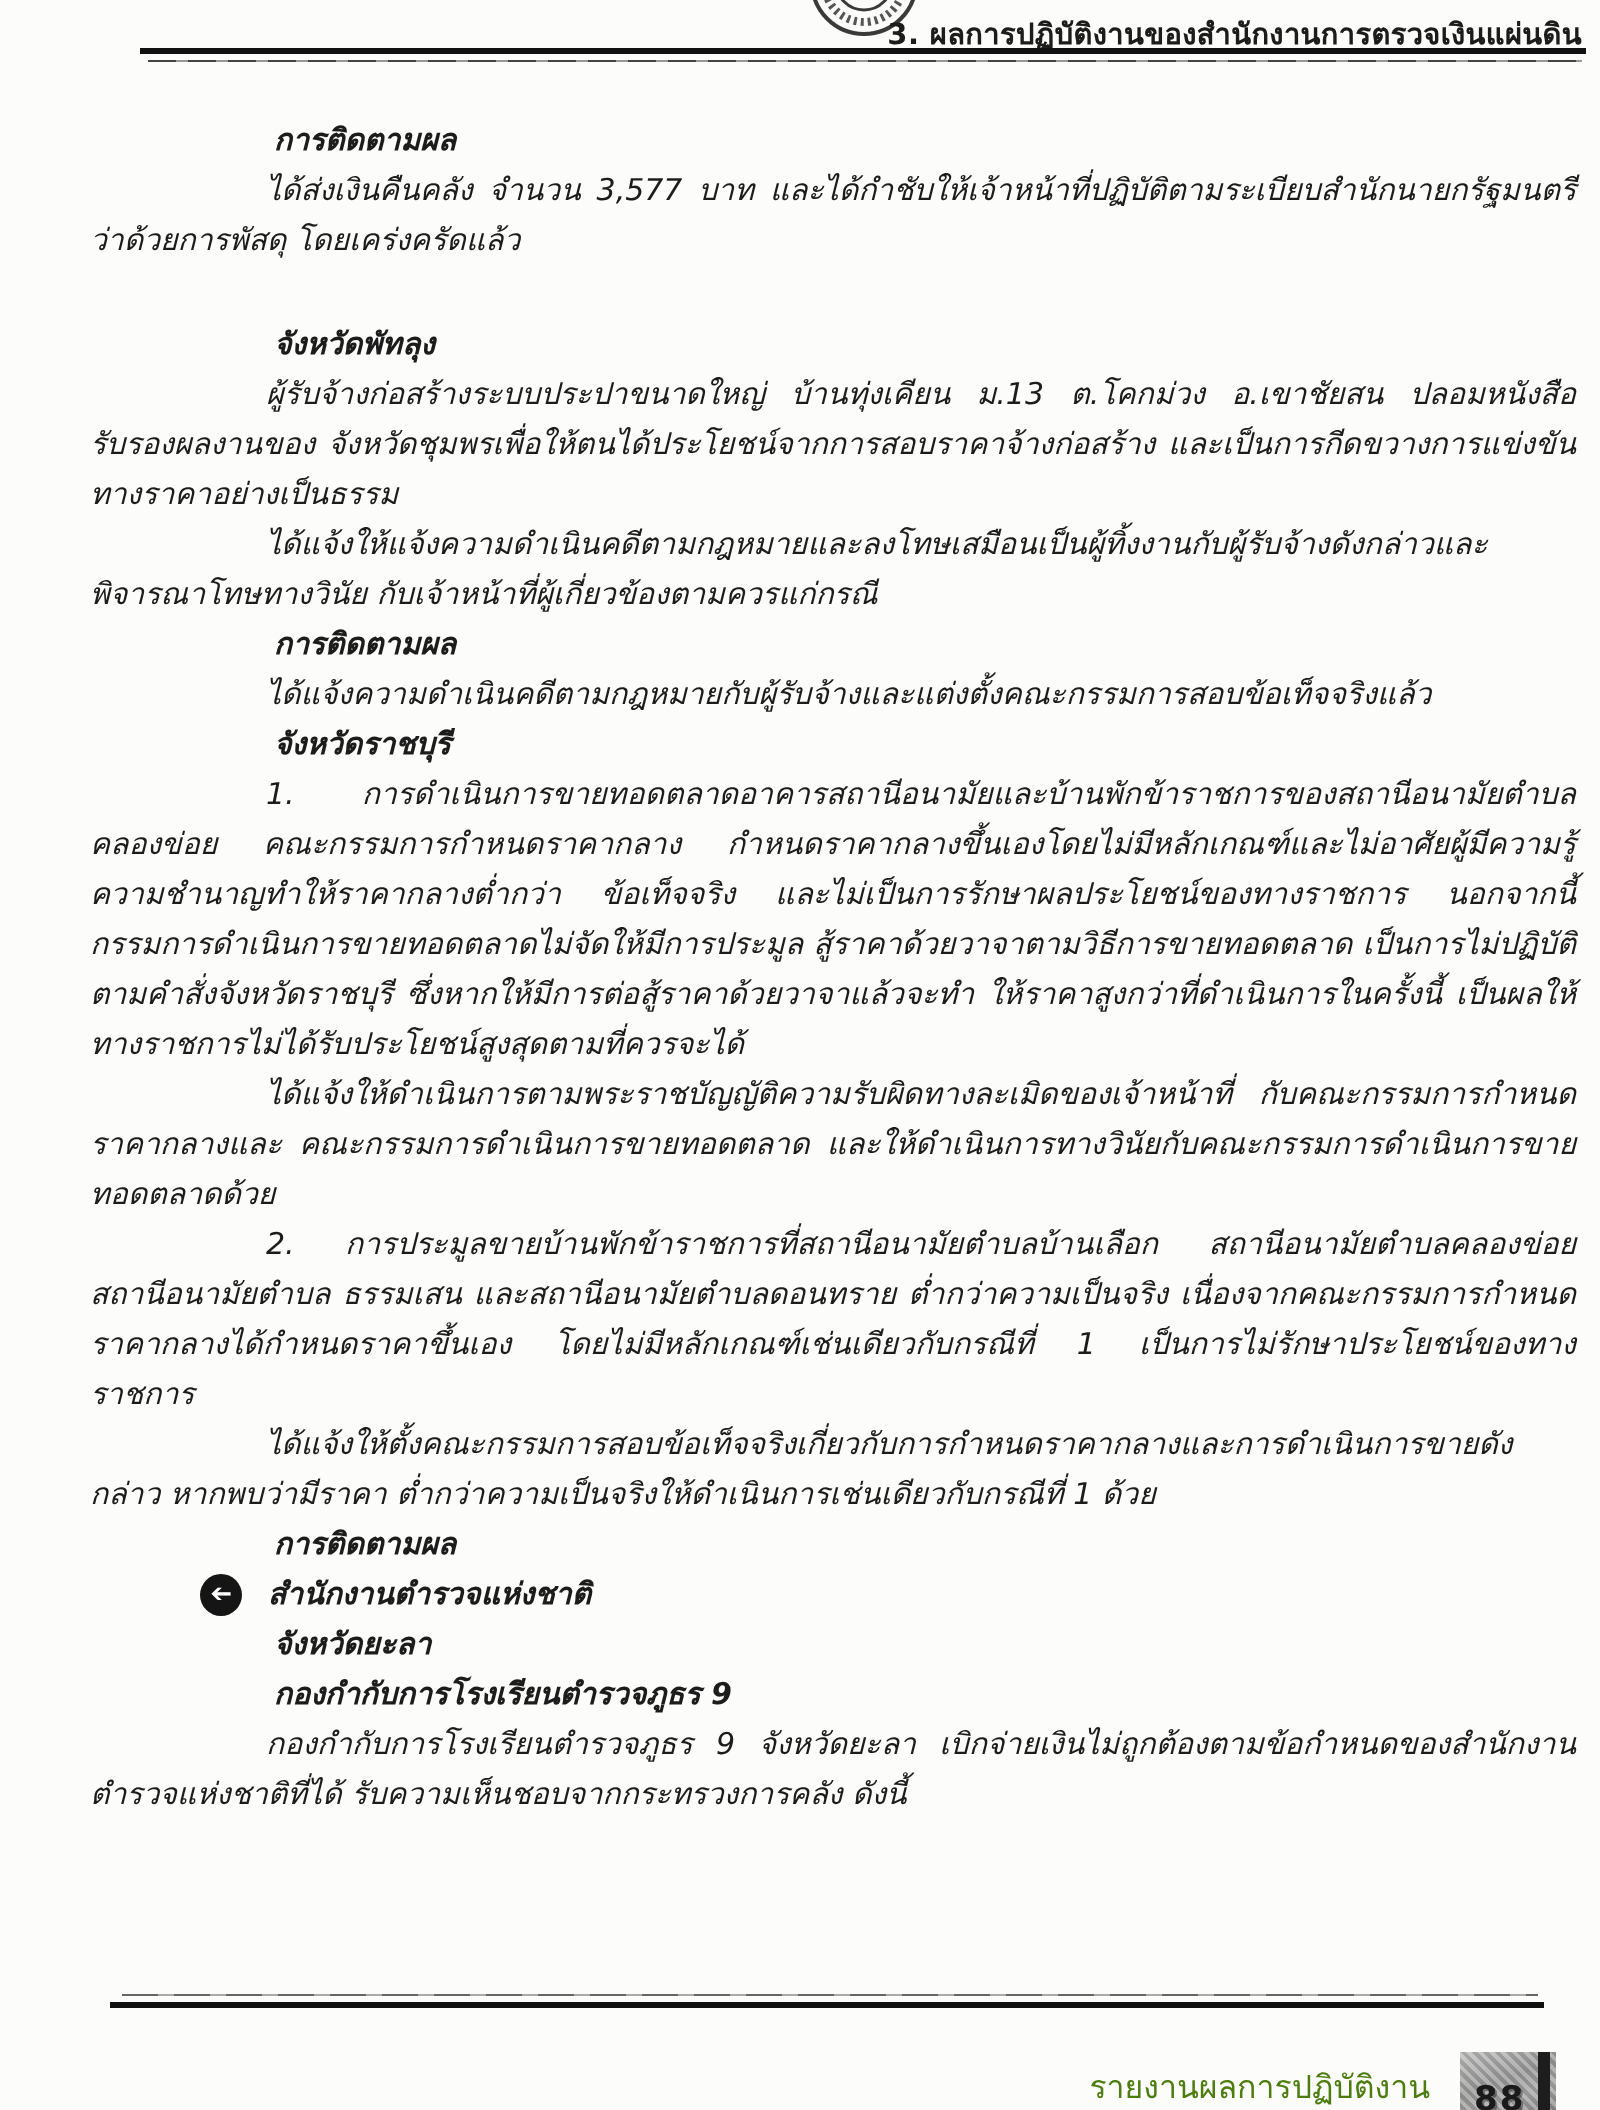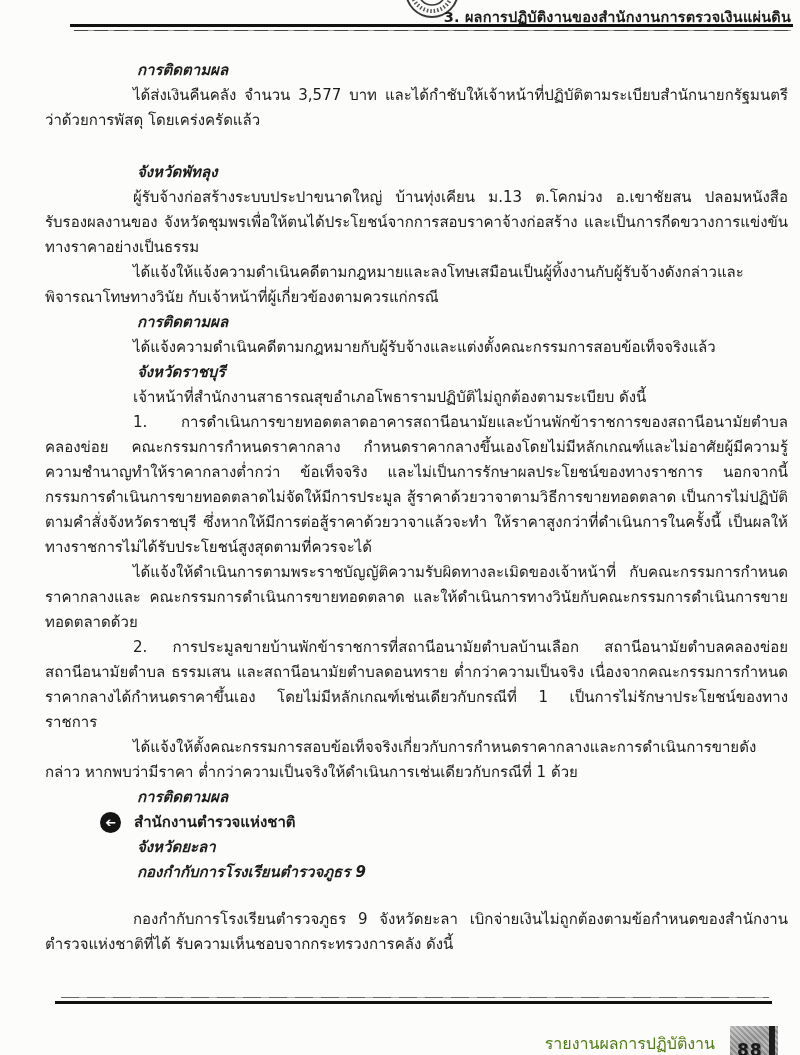--- a/index.html
+++ b/index.html
@@ -22,23 +22,23 @@
   .header{position:absolute;top:5px;left:0;right:9px;text-align:right;}
   .header-title{font-size:14.5px;font-weight:700;letter-spacing:.2px;}
 
   .rule-top{position:absolute;top:24px;left:70px;right:7px;}
   .rule-top .rule-thick{display:block;height:3px;background:#111;}
   .rule-top .rule-thin{display:block;height:1px;background:#4a4a4a;margin-top:3px;margin-left:4px;margin-right:2px;
     background-image:repeating-linear-gradient(90deg,#444 0 14px,#999 14px 20px);}
 
   
   .doc-body{position:absolute;top:58px;left:45px;right:12px;}
-  .block{font-size:15px;line-height:25px;text-align:justify;word-break:break-word;}
+  .block{font-size:15px;line-height:25px;text-align:justify;word-break:break-word;font-style:italic;}
   .block.para{text-indent:88px;}
-  .block.heading{padding-left:92px;font-weight:700;font-style:italic;text-align:left;}
+  .block.heading{padding-left:92px;font-weight:700;text-align:left;}
   .block.bullet-heading{padding-left:55px;font-weight:700;text-align:left;display:flex;align-items:center;}
   .doc-body .block:nth-child(3){margin-top:27px;}
   .doc-body .block:nth-child(9){}
   .doc-body .block:nth-child(18){margin-top:22px;}
 
   
   .bullet-icon{
     display:inline-block;width:21px;height:21px;border-radius:50%;
     background:#151515;position:relative;margin-right:13px;flex:0 0 auto;
   }
@@ -95,21 +95,20 @@
 
   <div class="doc-body">
       <div class="block heading">การติดตามผล</div>
       <div class="block para">ได้ส่งเงินคืนคลัง จำนวน  3,577 บาท   และได้กำชับให้เจ้าหน้าที่ปฏิบัติตามระเบียบสำนักนายกรัฐมนตรีว่าด้วยการพัสดุ โดยเคร่งครัดแล้ว</div>
       <div class="block heading">จังหวัดพัทลุง</div>
       <div class="block para">ผู้รับจ้างก่อสร้างระบบประปาขนาดใหญ่ บ้านทุ่งเคียน ม.13 ต.โคกม่วง อ.เขาชัยสน ปลอมหนังสือรับรองผลงานของ จังหวัดชุมพรเพื่อให้ตนได้ประโยชน์จากการสอบราคาจ้างก่อสร้าง และเป็นการกีดขวางการแข่งขันทางราคาอย่างเป็นธรรม</div>
       <div class="block para">ได้แจ้งให้แจ้งความดำเนินคดีตามกฎหมายและลงโทษเสมือนเป็นผู้ทิ้งงานกับผู้รับจ้างดังกล่าวและพิจารณาโทษทางวินัย กับเจ้าหน้าที่ผู้เกี่ยวข้องตามควรแก่กรณี</div>
       <div class="block heading">การติดตามผล</div>
       <div class="block para">ได้แจ้งความดำเนินคดีตามกฎหมายกับผู้รับจ้างและแต่งตั้งคณะกรรมการสอบข้อเท็จจริงแล้ว</div>
       <div class="block heading">จังหวัดราชบุรี</div>
-      <div class="block para">เจ้าหน้าที่สำนักงานสาธารณสุขอำเภอโพธารามปฏิบัติไม่ถูกต้องตามระเบียบ  ดังนี้</div>
       <div class="block para">1.  การดำเนินการขายทอดตลาดอาคารสถานีอนามัยและบ้านพักข้าราชการของสถานีอนามัยตำบลคลองข่อย  คณะกรรมการกำหนดราคากลาง  กำหนดราคากลางขึ้นเองโดยไม่มีหลักเกณฑ์และไม่อาศัยผู้มีความรู้ความชำนาญทำให้ราคากลางต่ำกว่า ข้อเท็จจริง  และไม่เป็นการรักษาผลประโยชน์ของทางราชการ  นอกจากนี้กรรมการดำเนินการขายทอดตลาดไม่จัดให้มีการประมูล สู้ราคาด้วยวาจาตามวิธีการขายทอดตลาด  เป็นการไม่ปฏิบัติตามคำสั่งจังหวัดราชบุรี  ซึ่งหากให้มีการต่อสู้ราคาด้วยวาจาแล้วจะทำ ให้ราคาสูงกว่าที่ดำเนินการในครั้งนี้  เป็นผลให้ทางราชการไม่ได้รับประโยชน์สูงสุดตามที่ควรจะได้</div>
       <div class="block para">ได้แจ้งให้ดำเนินการตามพระราชบัญญัติความรับผิดทางละเมิดของเจ้าหน้าที่  กับคณะกรรมการกำหนดราคากลางและ คณะกรรมการดำเนินการขายทอดตลาด และให้ดำเนินการทางวินัยกับคณะกรรมการดำเนินการขายทอดตลาดด้วย</div>
       <div class="block para">2.  การประมูลขายบ้านพักข้าราชการที่สถานีอนามัยตำบลบ้านเลือก  สถานีอนามัยตำบลคลองข่อย  สถานีอนามัยตำบล ธรรมเสน  และสถานีอนามัยตำบลดอนทราย  ต่ำกว่าความเป็นจริง  เนื่องจากคณะกรรมการกำหนดราคากลางได้กำหนดราคาขึ้นเอง โดยไม่มีหลักเกณฑ์เช่นเดียวกับกรณีที่ 1  เป็นการไม่รักษาประโยชน์ของทางราชการ</div>
       <div class="block para">ได้แจ้งให้ตั้งคณะกรรมการสอบข้อเท็จจริงเกี่ยวกับการกำหนดราคากลางและการดำเนินการขายดังกล่าว  หากพบว่ามีราคา ต่ำกว่าความเป็นจริงให้ดำเนินการเช่นเดียวกับกรณีที่ 1  ด้วย</div>
       <div class="block heading">การติดตามผล</div>
       <div class="block bullet-heading">
         <span class="bullet-icon"></span>
         <span>สำนักงานตำรวจแห่งชาติ</span>
       </div>
       <div class="block heading">จังหวัดยะลา</div>

